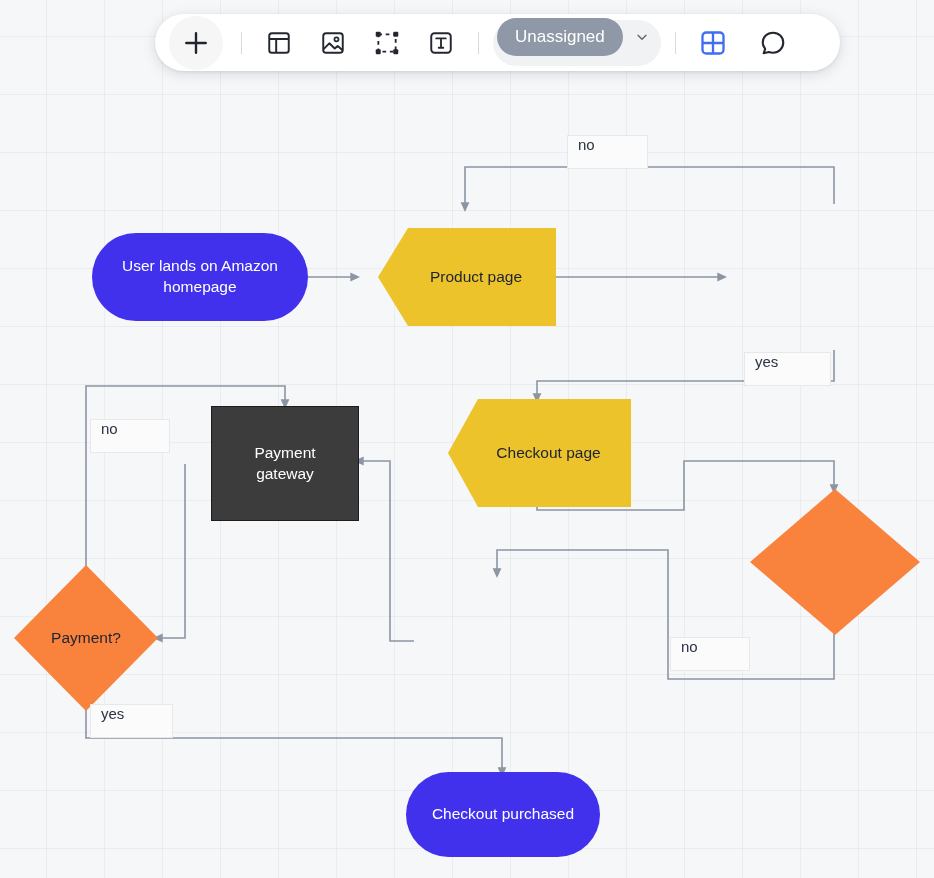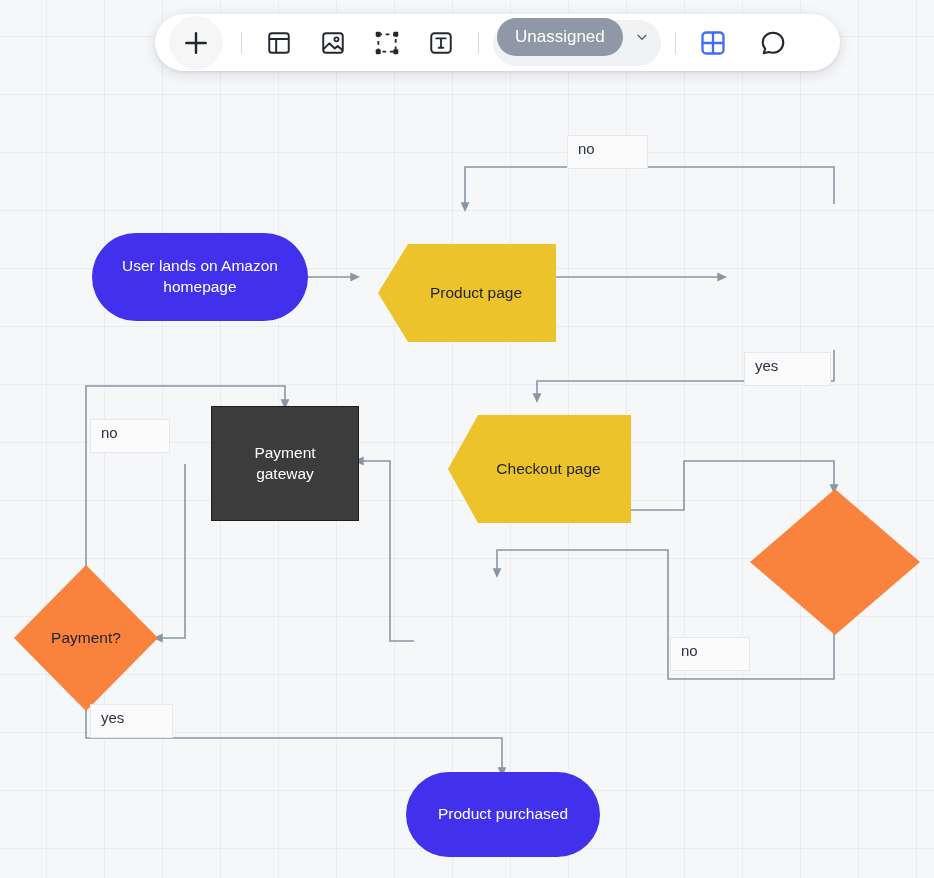--- a/index.html
+++ b/index.html
@@ -99,36 +99,36 @@
   .node-process-dark {
     background: #3c3c3c;
     color: #ffffff;
     border: 1.5px solid #1d1d1d;
   }
   .node-doc {
     background: #ffffff;
     color: #1d2330;
     box-shadow: 0 1px 4px rgba(16,24,40,0.10);
   }
-  .node-chevron { color: #1d2330; margin-top: 16px; }
+  .node-chevron { color: #1d2330; }
   .node-diamond { color: #1d2330; }
 
   .shape-svg { position:absolute; inset:0; width:100%; height:100%; z-index:-1; }
   .node .lbl { position: relative; z-index: 2; padding: 0 14px; }
   .node-chevron .lbl { padding-left: 34px; padding-right: 16px; }
 
   
   .edge-label {
     position: absolute;
     background: #fbfbfc;
     border: 1px solid #e6e8ec;
     color: #2a3242;
     font-size: 15px;
-    display: flex; align-items: flex-start;
-    padding: 4px 10px;
+    display: flex; align-items: flex-end;
+    padding: 15px 10px;
     height: 34px;
     z-index: 8;
     cursor: pointer;
   }
 </style>
 </head>
 <body>
 
 <div id="canvas">
 
@@ -193,21 +193,21 @@
   </div>
 
   <div class="node node-diamond" style="left:14px; top:565px; width:144px; height:146px;">
     <svg class="shape-svg" viewBox="0 0 144 146" preserveAspectRatio="none">
       <polygon points="72,0 144,73 72,146 0,73" fill="#f9823c"></polygon>
     </svg>
     <span class="lbl">Payment?</span>
   </div>
 
   <div class="node node-terminal" style="left:406px; top:772px; width:194px; height:85px;">
-    <span class="lbl">Product purchased</span>
+    <span class="lbl">Checkout purchased</span>
   </div>
 
   <div class="edge-label" style="left:567px; top:135px; width:81px;">
     <span>no</span>
   </div>
 
   <div class="edge-label" style="left:744px; top:352px; width:87px;">
     <span>yes</span>
   </div>
 

